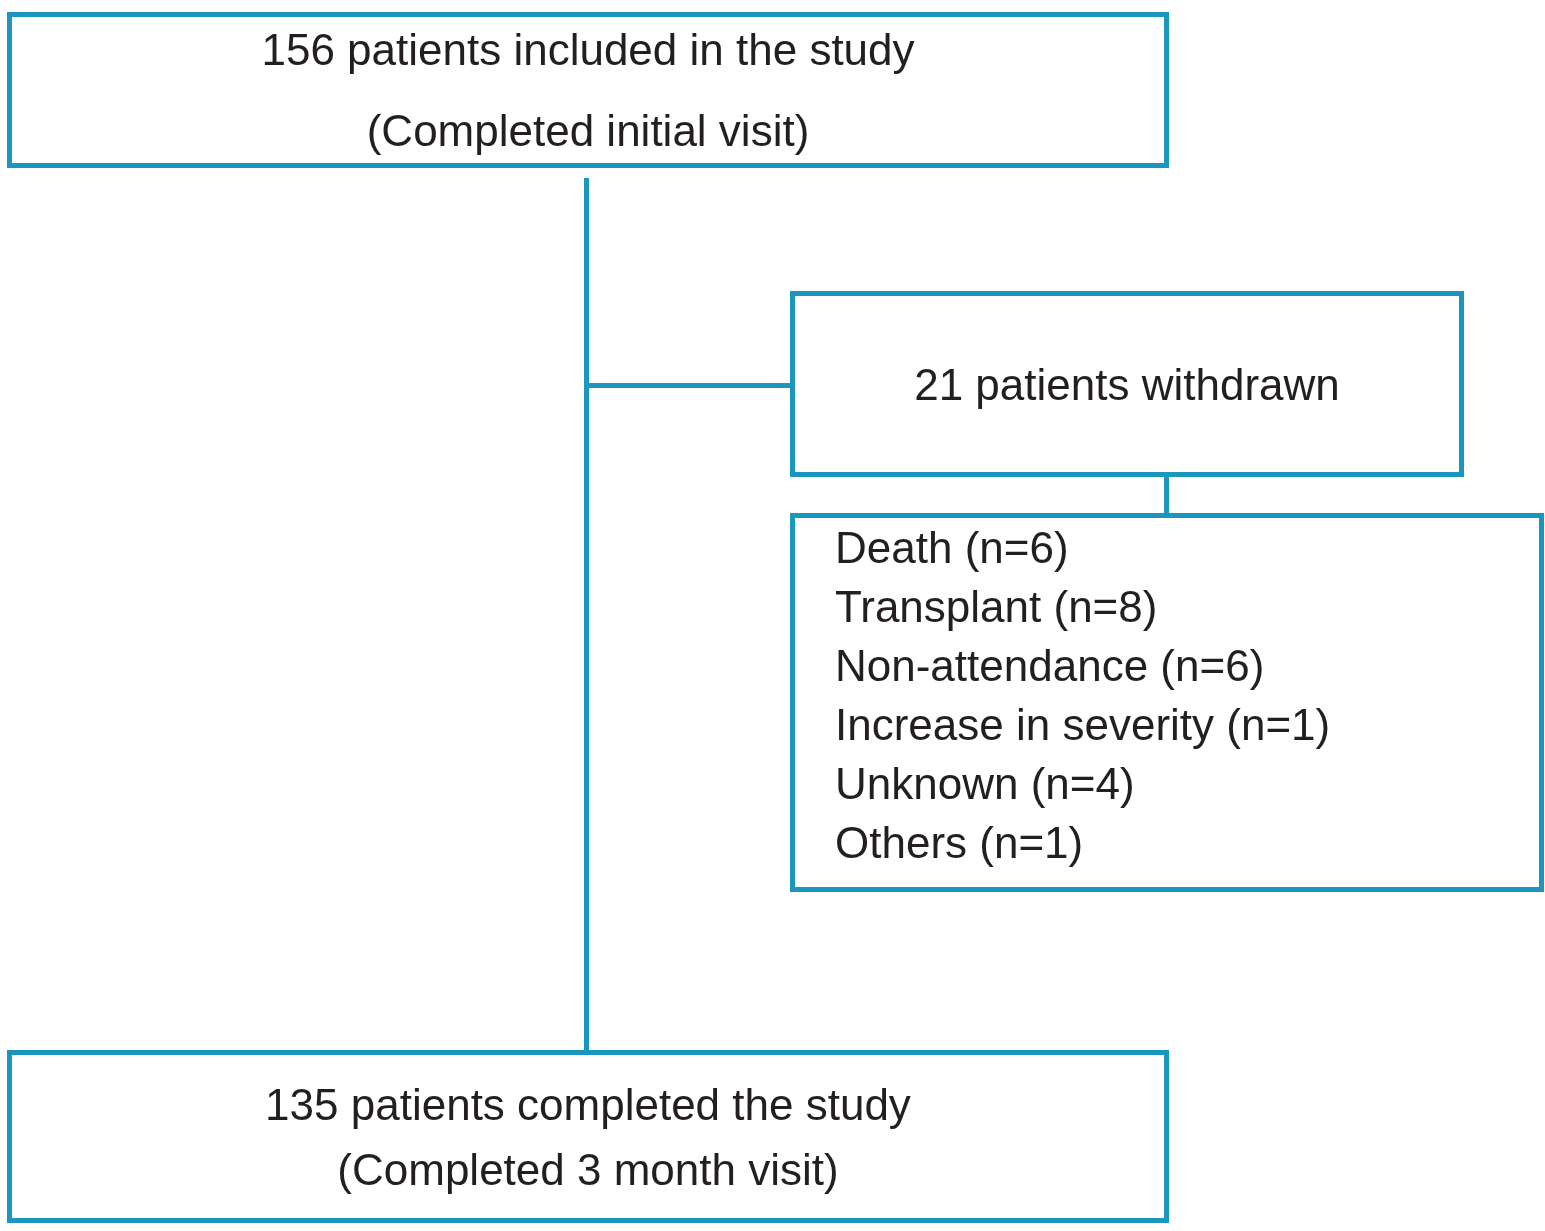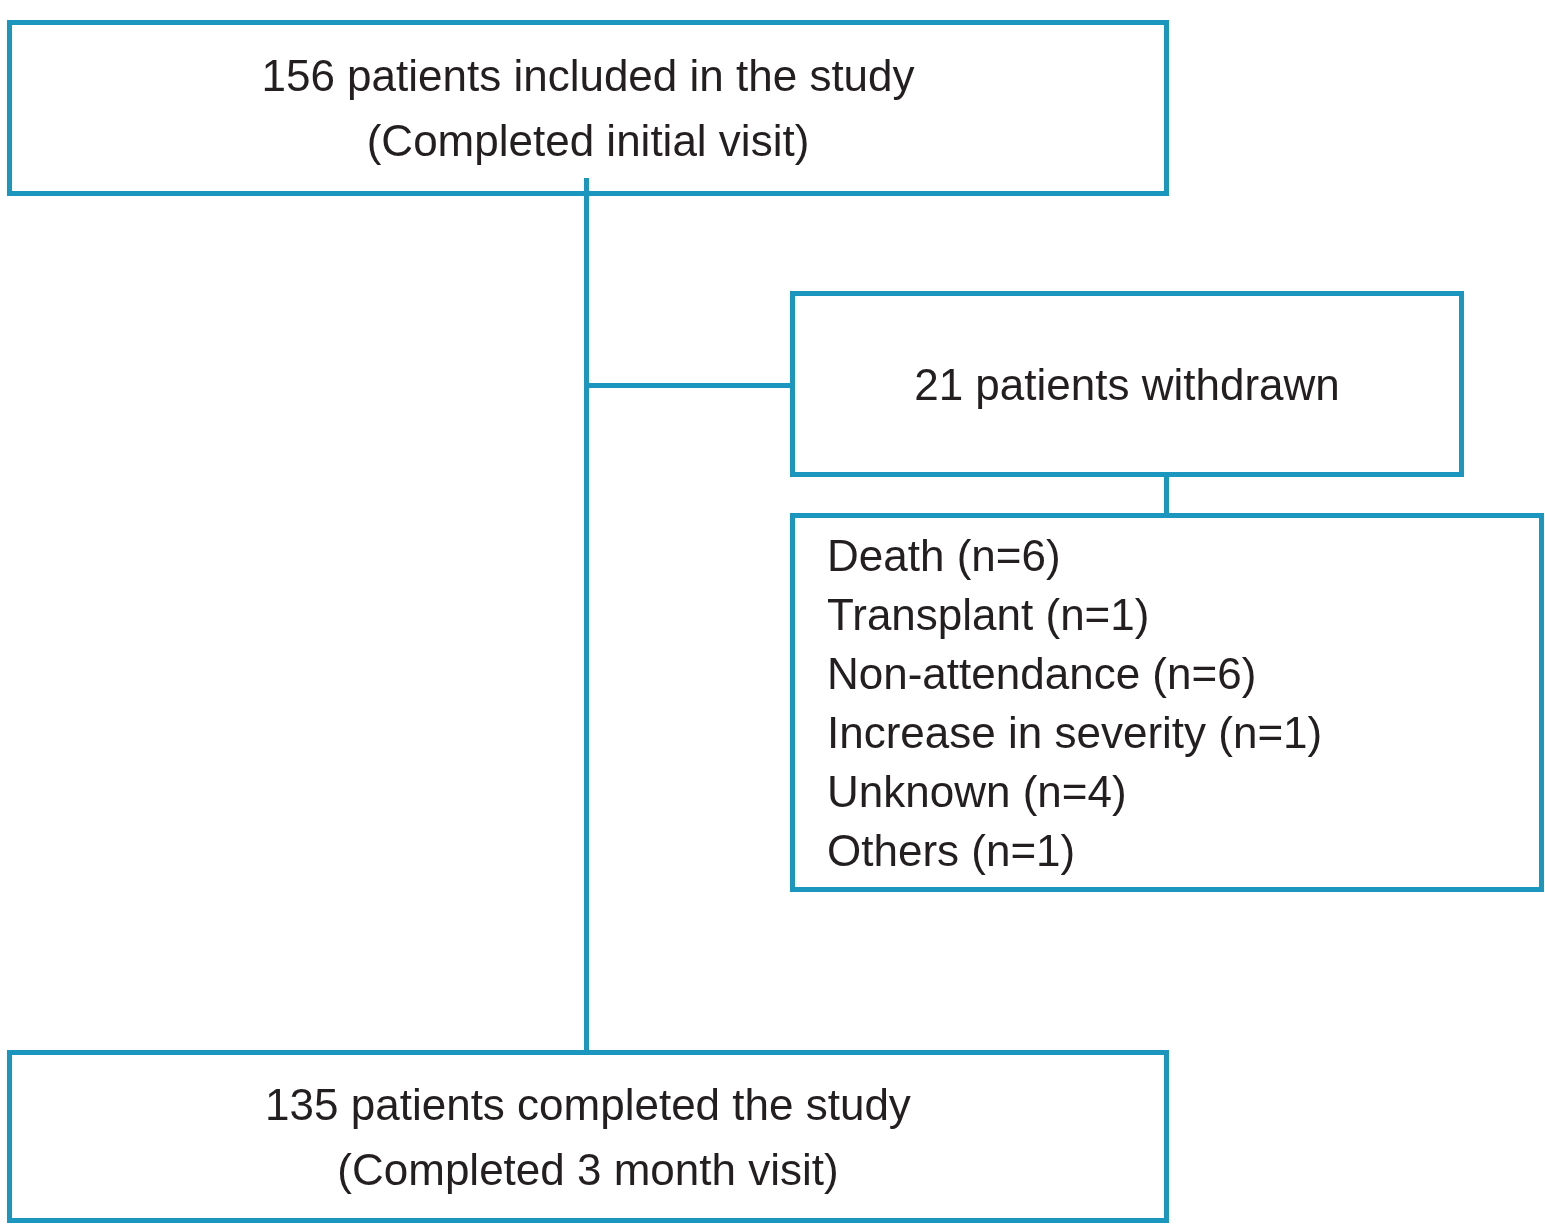--- a/index.html
+++ b/index.html
@@ -28,26 +28,26 @@
     align-items: center;
     justify-content: center;
     text-align: center;
     font-size: 44px;
     line-height: 65px;
   }
   .connector {
     position: absolute;
     background: var(--border-color, #1b96bf);
   }
-  #box-included  { left: 7px;   top: 20px;    width: 1162px; height: 176px; }
+  #box-included  { left: 7px;   top: 12px;    width: 1162px; height: 156px; justify-content: space-between; }
   #box-withdrawn { left: 790px; top: 291px;  width: 674px;  height: 186px; }
   #box-reasons   {
     left: 790px; top: 513px; width: 754px; height: 379px;
-    display: flex; flex-direction: column; justify-content: center;
-    padding-left: 32px; padding-right: 10px;
+    display: flex; flex-direction: column; 
+    padding-left: 40px; padding-right: 10px;
     font-size: 44px; line-height: 59px; text-align: left;
   }
   #box-completed { left: 7px;   top: 1050px; width: 1162px; height: 173px; }
 
   #trunk-line            { left: 584px;  top: 178px; width: 5px;   height: 872px; }
   #withdrawn-branch-line { left: 586px;  top: 383px; width: 206px; height: 5px;   }
   #reasons-connector-line{ left: 1164px; top: 477px; width: 5px;   height: 36px;  }
 </style>
 </head>
 <body>
@@ -62,21 +62,21 @@
   <div class="connector" id="trunk-line"></div>
   <div class="connector" id="withdrawn-branch-line"></div>
   <div class="connector" id="reasons-connector-line"></div>
 
   <div class="box centered" id="box-withdrawn">
     <div>21 patients withdrawn</div>
   </div>
 
   <div class="box" id="box-reasons">
     <div>Death (n=6)</div>
-    <div>Transplant (n=1)</div>
+    <div>Transplant (n=8)</div>
     <div>Non-attendance (n=6)</div>
     <div>Increase in severity (n=1)</div>
     <div>Unknown (n=4)</div>
     <div>Others (n=1)</div>
   </div>
 
   <div class="box centered" id="box-completed">
     <div>135 patients completed the study</div>
     <div>(Completed 3 month visit)</div>
   </div>

